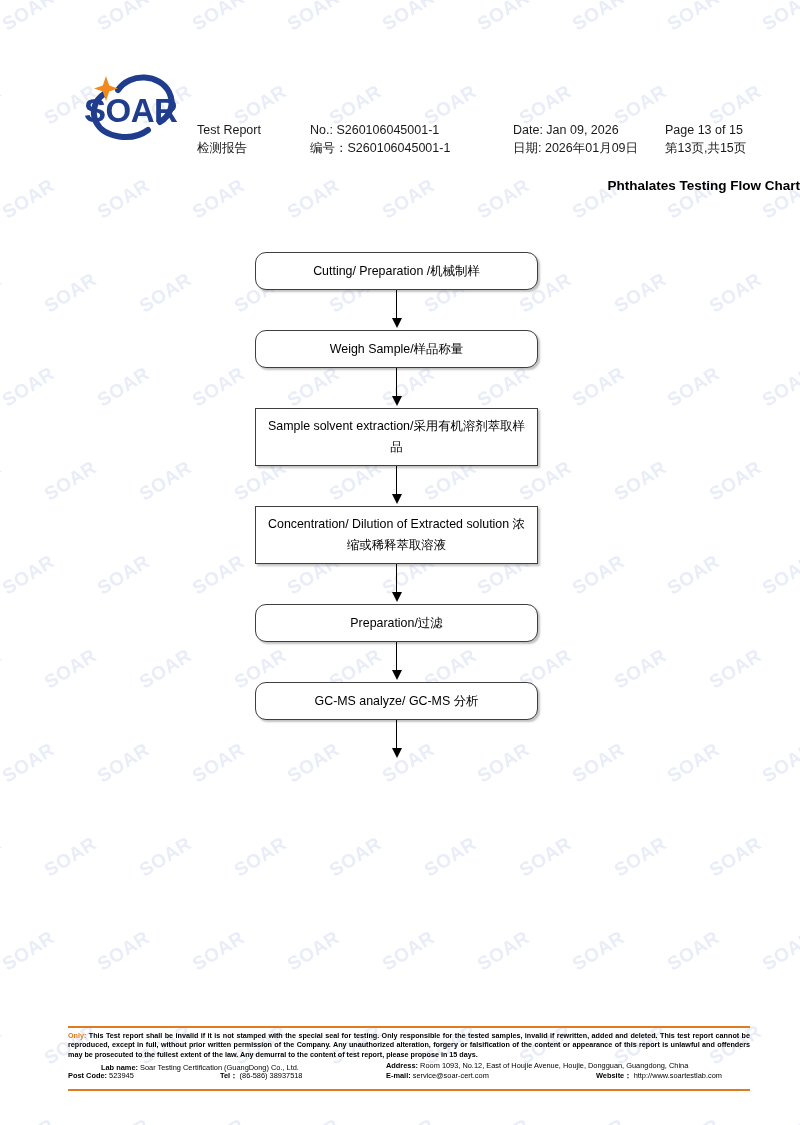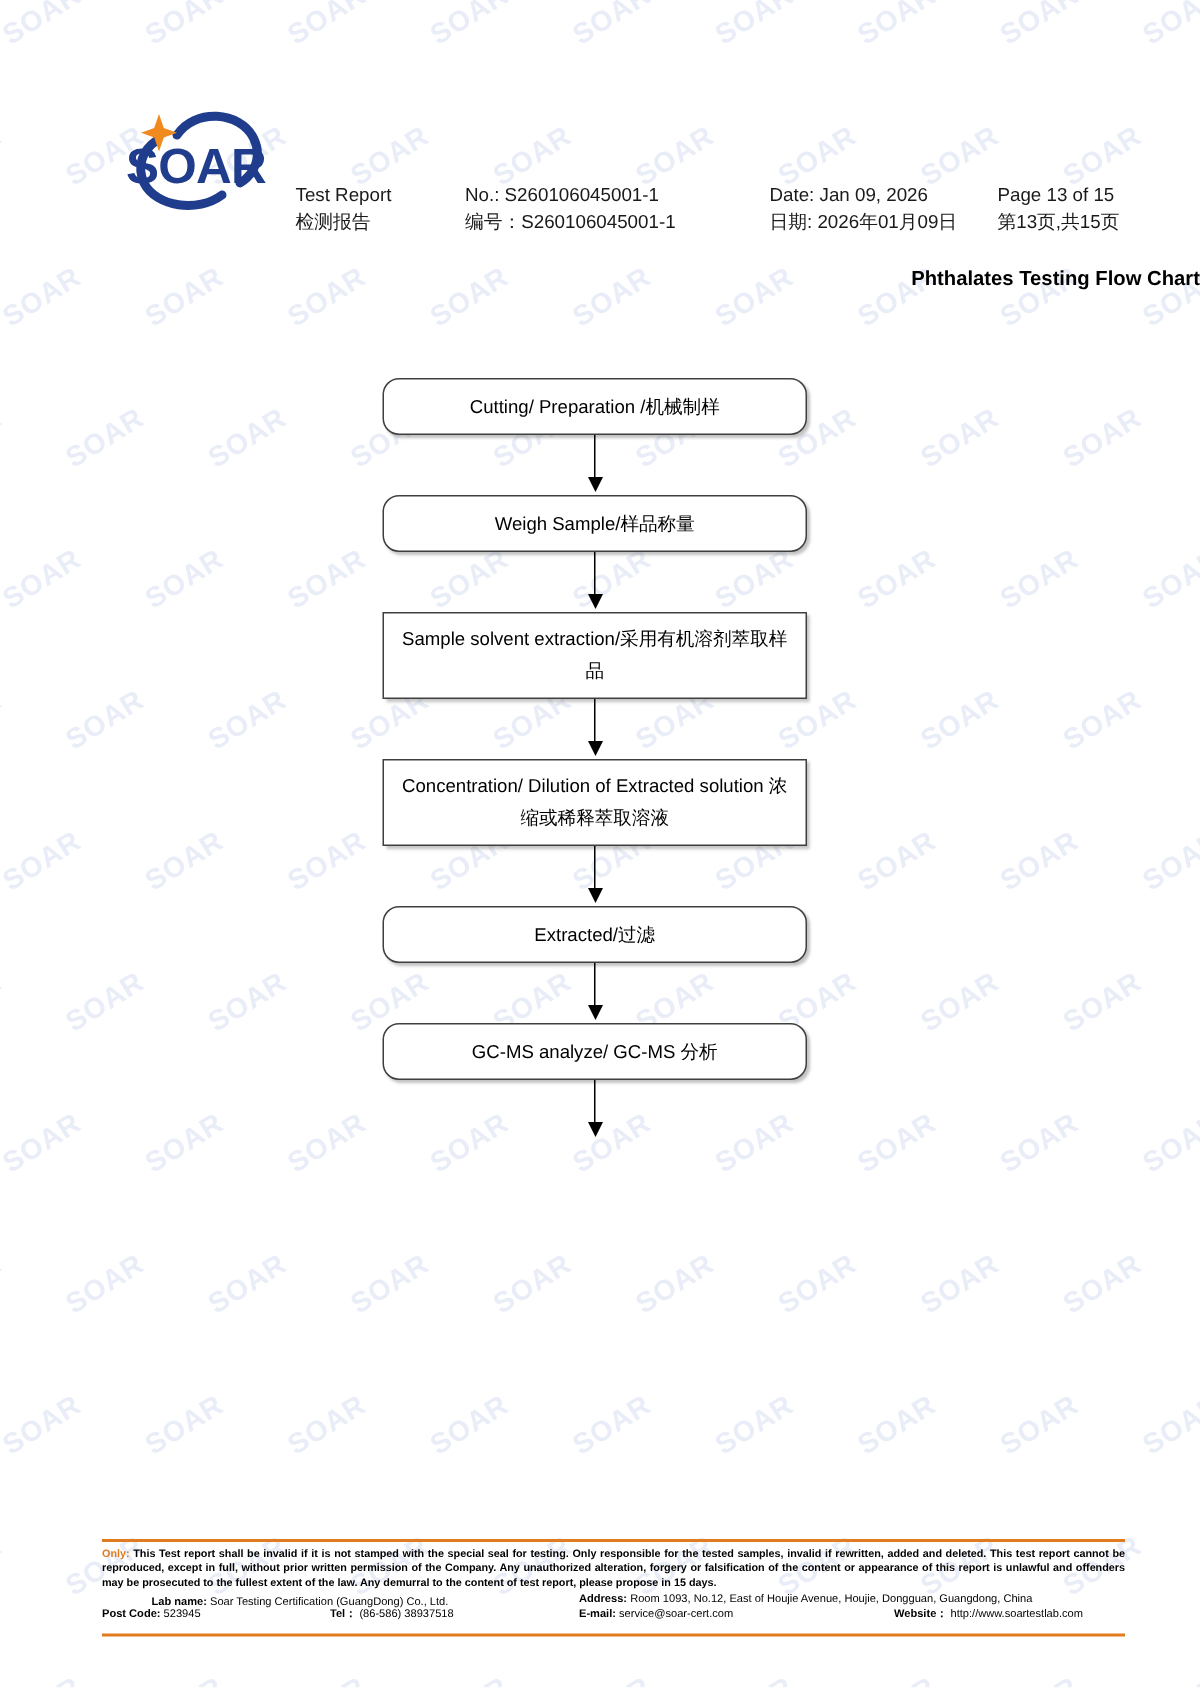--- a/index.html
+++ b/index.html
@@ -388,21 +388,21 @@
           <div class="flow-box h2">
             <span>Concentration/ Dilution of Extracted solution 浓缩或稀释萃取溶液</span>
           </div>
         </div>
         <div class="connector">
           <div class="stem"></div>
           <div class="head"></div>
         </div>
         <div class="flow-step">
           <div class="flow-box h1">
-            <span>Extracted/过滤</span>
+            <span>Preparation/过滤</span>
           </div>
         </div>
         <div class="connector">
           <div class="stem"></div>
           <div class="head"></div>
         </div>
         <div class="flow-step">
           <div class="flow-box h1">
             <span>GC-MS analyze/ GC-MS 分析</span>
           </div>

